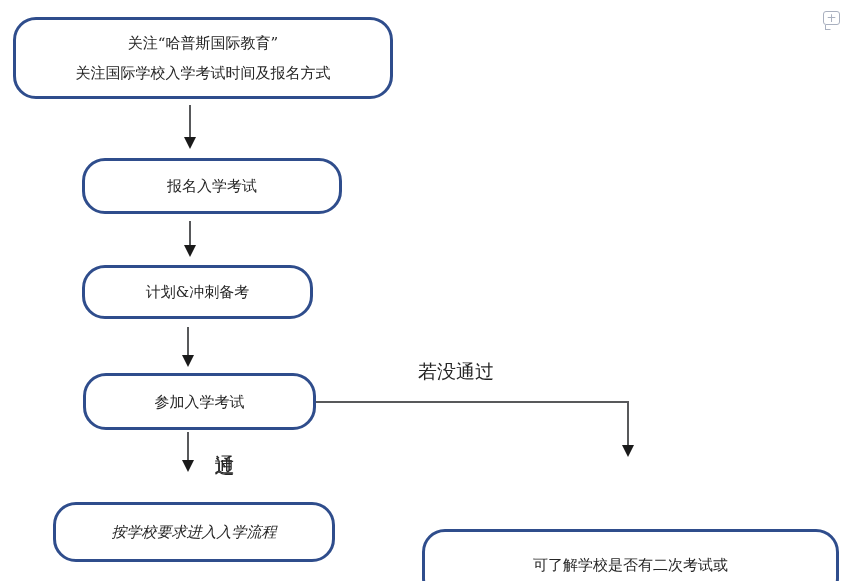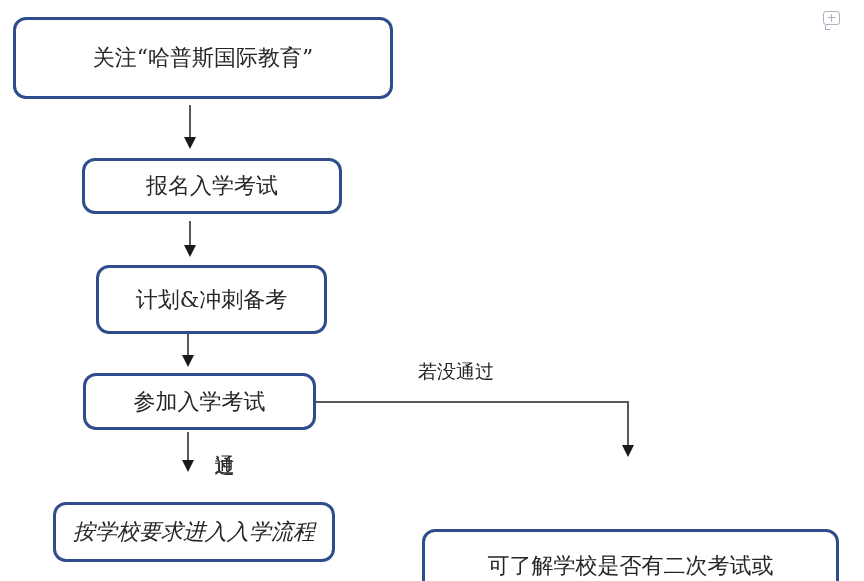--- a/index.html
+++ b/index.html
@@ -8,29 +8,29 @@
     width: 864px;
     height: 581px;
     background: #ffffff;
     font-family: "DejaVu Serif", "Liberation Serif", serif;
     overflow: hidden;
   }
   .node {
     position: absolute;
     box-sizing: border-box;
     border: 3px solid var(--box-border, #2f4d8c);
-    border-radius: 13px;
+    border-radius: 23px;
     background: #ffffff;
     display: flex;
     flex-direction: column;
     align-items: center;
     justify-content: center;
     text-align: center;
     color: var(--node-text, #262626);
-    font-size: 22px;
+    font-size: 15px;
     line-height: 30px;
   }
   .node .node-line { white-space: nowrap; }
   .connectors {
     position: absolute;
     left: 0; top: 0;
     pointer-events: none;
   }
   .connectors line, .connectors polyline {
     stroke: var(--connector-line, #58595b);
@@ -103,27 +103,28 @@
       <polygon points="188,472 182,460 194,460"></polygon>
     </g>
     <g>
       <polyline points="316,402 628,402 628,446"></polyline>
       <polygon points="628,457 622,445 634,445"></polygon>
     </g>
   </svg>
 
   <div class="node" style="left:13px; top:17px; width:380px; height:82px;">
     <div class="node-line">关注“哈普斯国际教育”</div>
+    <div class="node-line">关注国际学校入学考试时间及报名方式</div>
   </div>
 
   <div class="node" style="left:82px; top:158px; width:260px; height:56px;">
     <div class="node-line">报名入学考试</div>
   </div>
 
-  <div class="node" style="left:96px; top:265px; width:231px; height:69px;">
+  <div class="node" style="left:82px; top:265px; width:231px; height:54px;">
     <div class="node-line">计划&amp;冲刺备考</div>
   </div>
 
   <div class="node" style="left:83px; top:373px; width:233px; height:57px;">
     <div class="node-line">参加入学考试</div>
   </div>
 
   <div class="node" style="left:53px; top:502px; width:282px; height:60px;font-style:italic;">
     <div class="node-line">按学校要求进入入学流程</div>
   </div>

